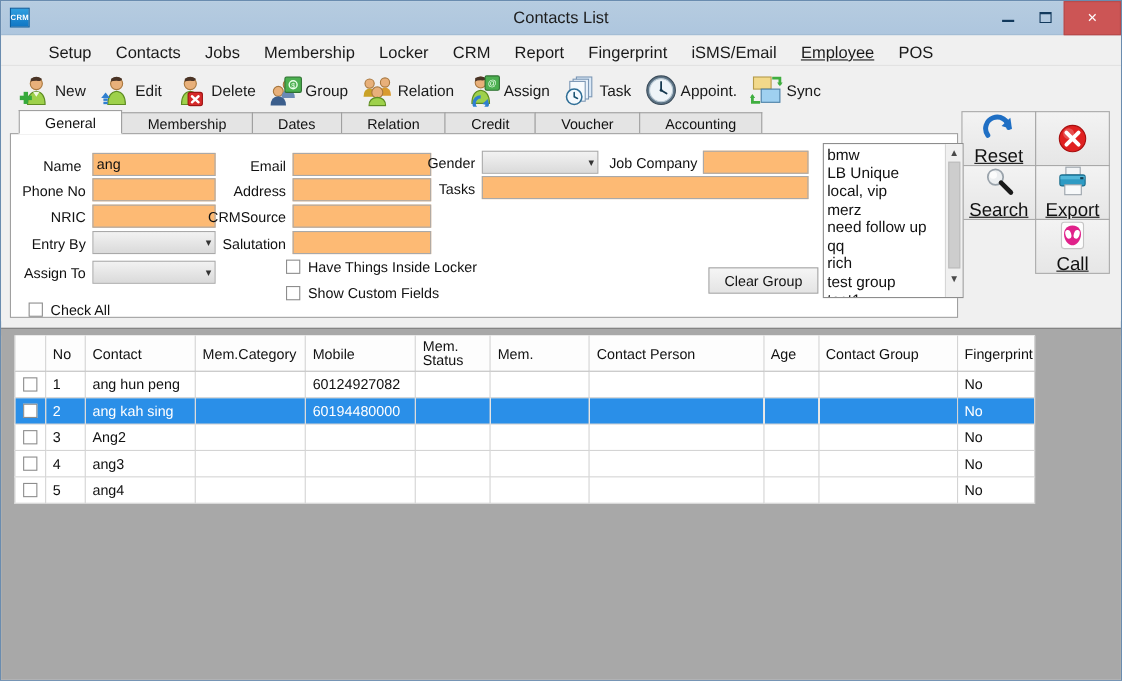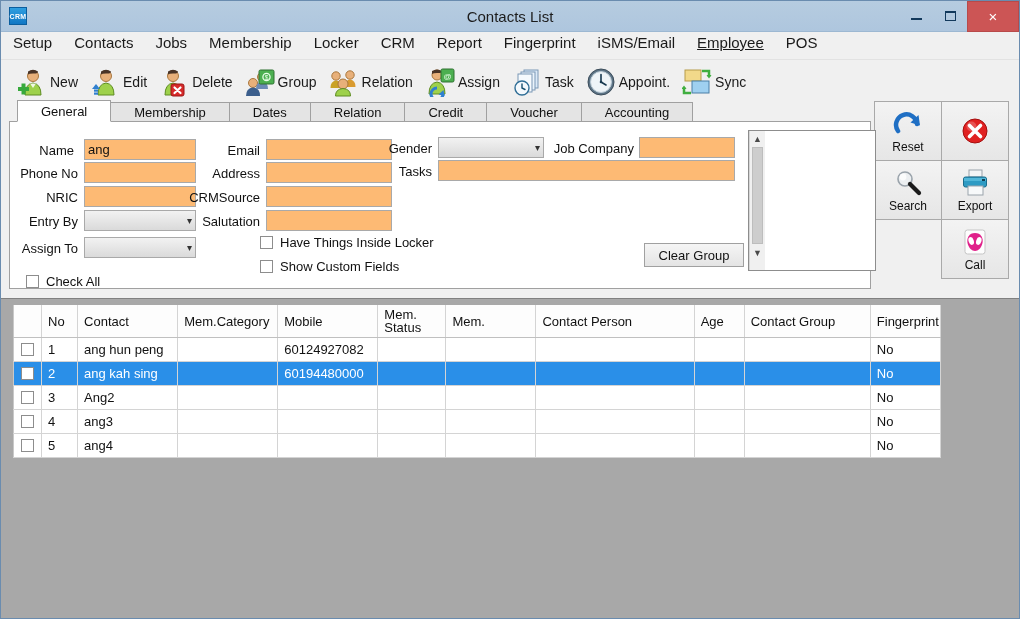--- a/index.html
+++ b/index.html
@@ -43,22 +43,22 @@
   }
   .winbtn.close {
     width:52px; background:#cc5555; color:#fff; font-size:15px;
     border:1px solid #b84a4a;
   }
   .min-glyph { width:11px; height:2px; background:#12395c; margin-top:6px; }
   .max-glyph { width:11px; height:10px; border:1px solid #12395c; border-top-width:2px; }
 
   
   .menubar {
-    height:28px; flex:0 0 28px; display:flex; align-items:flex-start;
-    padding-left:1px; background:#f0f0f0;
+    height:28px; flex:0 0 28px; display:flex; align-items:flex-end;
+    padding-left:32px; background:#f0f0f0;
     border-bottom:1px solid #e2e2e2;
   }
   .menu-item {
     padding:2px 11px; font-size:15px; color:#1a1a1a; cursor:default;
   }
   .menu-item u { text-decoration:underline; }
 
   
   .toolbar {
     height:40px; flex:0 0 40px; display:flex; align-items:flex-end;
@@ -129,26 +129,27 @@
   .lb-arrow { height:15px; display:flex; align-items:center; justify-content:center; font-size:9px; color:#4a4a4a; }
   .lb-thumb { width:11px; background:#cdcdcd; border:1px solid #bdbdbd; margin:1px 0; }
 
   
   .sidebtns {
     flex:0 0 138px; padding-top:2px;
     display:flex; flex-wrap:wrap; align-content:flex-start;
     gap:0px;
   }
   .sbtn {
-    width:68px; height:60px;
+    width:68px; height:50px;
     background:linear-gradient(to bottom,#f3f3f3,#e6e6e6);
     border:1px solid #a9a9a9;
     display:flex; flex-direction:column; align-items:center; justify-content:center;
-    font-size:12px; color:#111; cursor:default; gap:1px;
+    font-size:17px; color:#111; cursor:default; gap:1px;
     margin:-1px 0 0 -1px;
+    text-decoration:underline;
   }
   .sbtn .sico { width:30px; height:30px; position:relative; }
   .sbtn.empty-slot { visibility:hidden; }
 
   
   .gridwrap {
     flex:1 1 auto; position:relative; background:#a8a8a8;
     margin:6px 0 0 0; border-top:1px solid #808080;
     overflow:hidden;
   }
@@ -408,20 +409,31 @@
 
         <div class="fld-label" style="left:374px; top:42px; width:48px;">Tasks</div>
         <input class="txt" style="left: 428px; top: 38px; width: 297px;" value="">
 
         <div class="fld-label" style="left:540px; top:19px; width:84px;">Job Company</div>
         <input class="txt" style="left: 629px; top: 15px; width: 96px;" value="">
 
         <div class="btn" style="left:634px; top:121px; width:100px; height:24px;">Clear Group</div>
 
         <div class="listbox" style="left:738px; top:8px; width:128px; height:141px;">
+          <div class="items">
+            <div class="lb-item">bmw</div>
+            <div class="lb-item">LB Unique</div>
+            <div class="lb-item">local, vip</div>
+            <div class="lb-item">merz</div>
+            <div class="lb-item">need follow up</div>
+            <div class="lb-item">qq</div>
+            <div class="lb-item">rich</div>
+            <div class="lb-item">test group</div>
+            <div class="lb-item">test1</div>
+          </div>
           <div class="lb-scroll">
             <div class="lb-arrow">▲</div>
             <div class="lb-thumb" style="height:97px;"></div>
             <div class="lb-arrow">▼</div>
           </div>
         </div>
       </div>
     </div>
 
     <div class="sidebtns">

